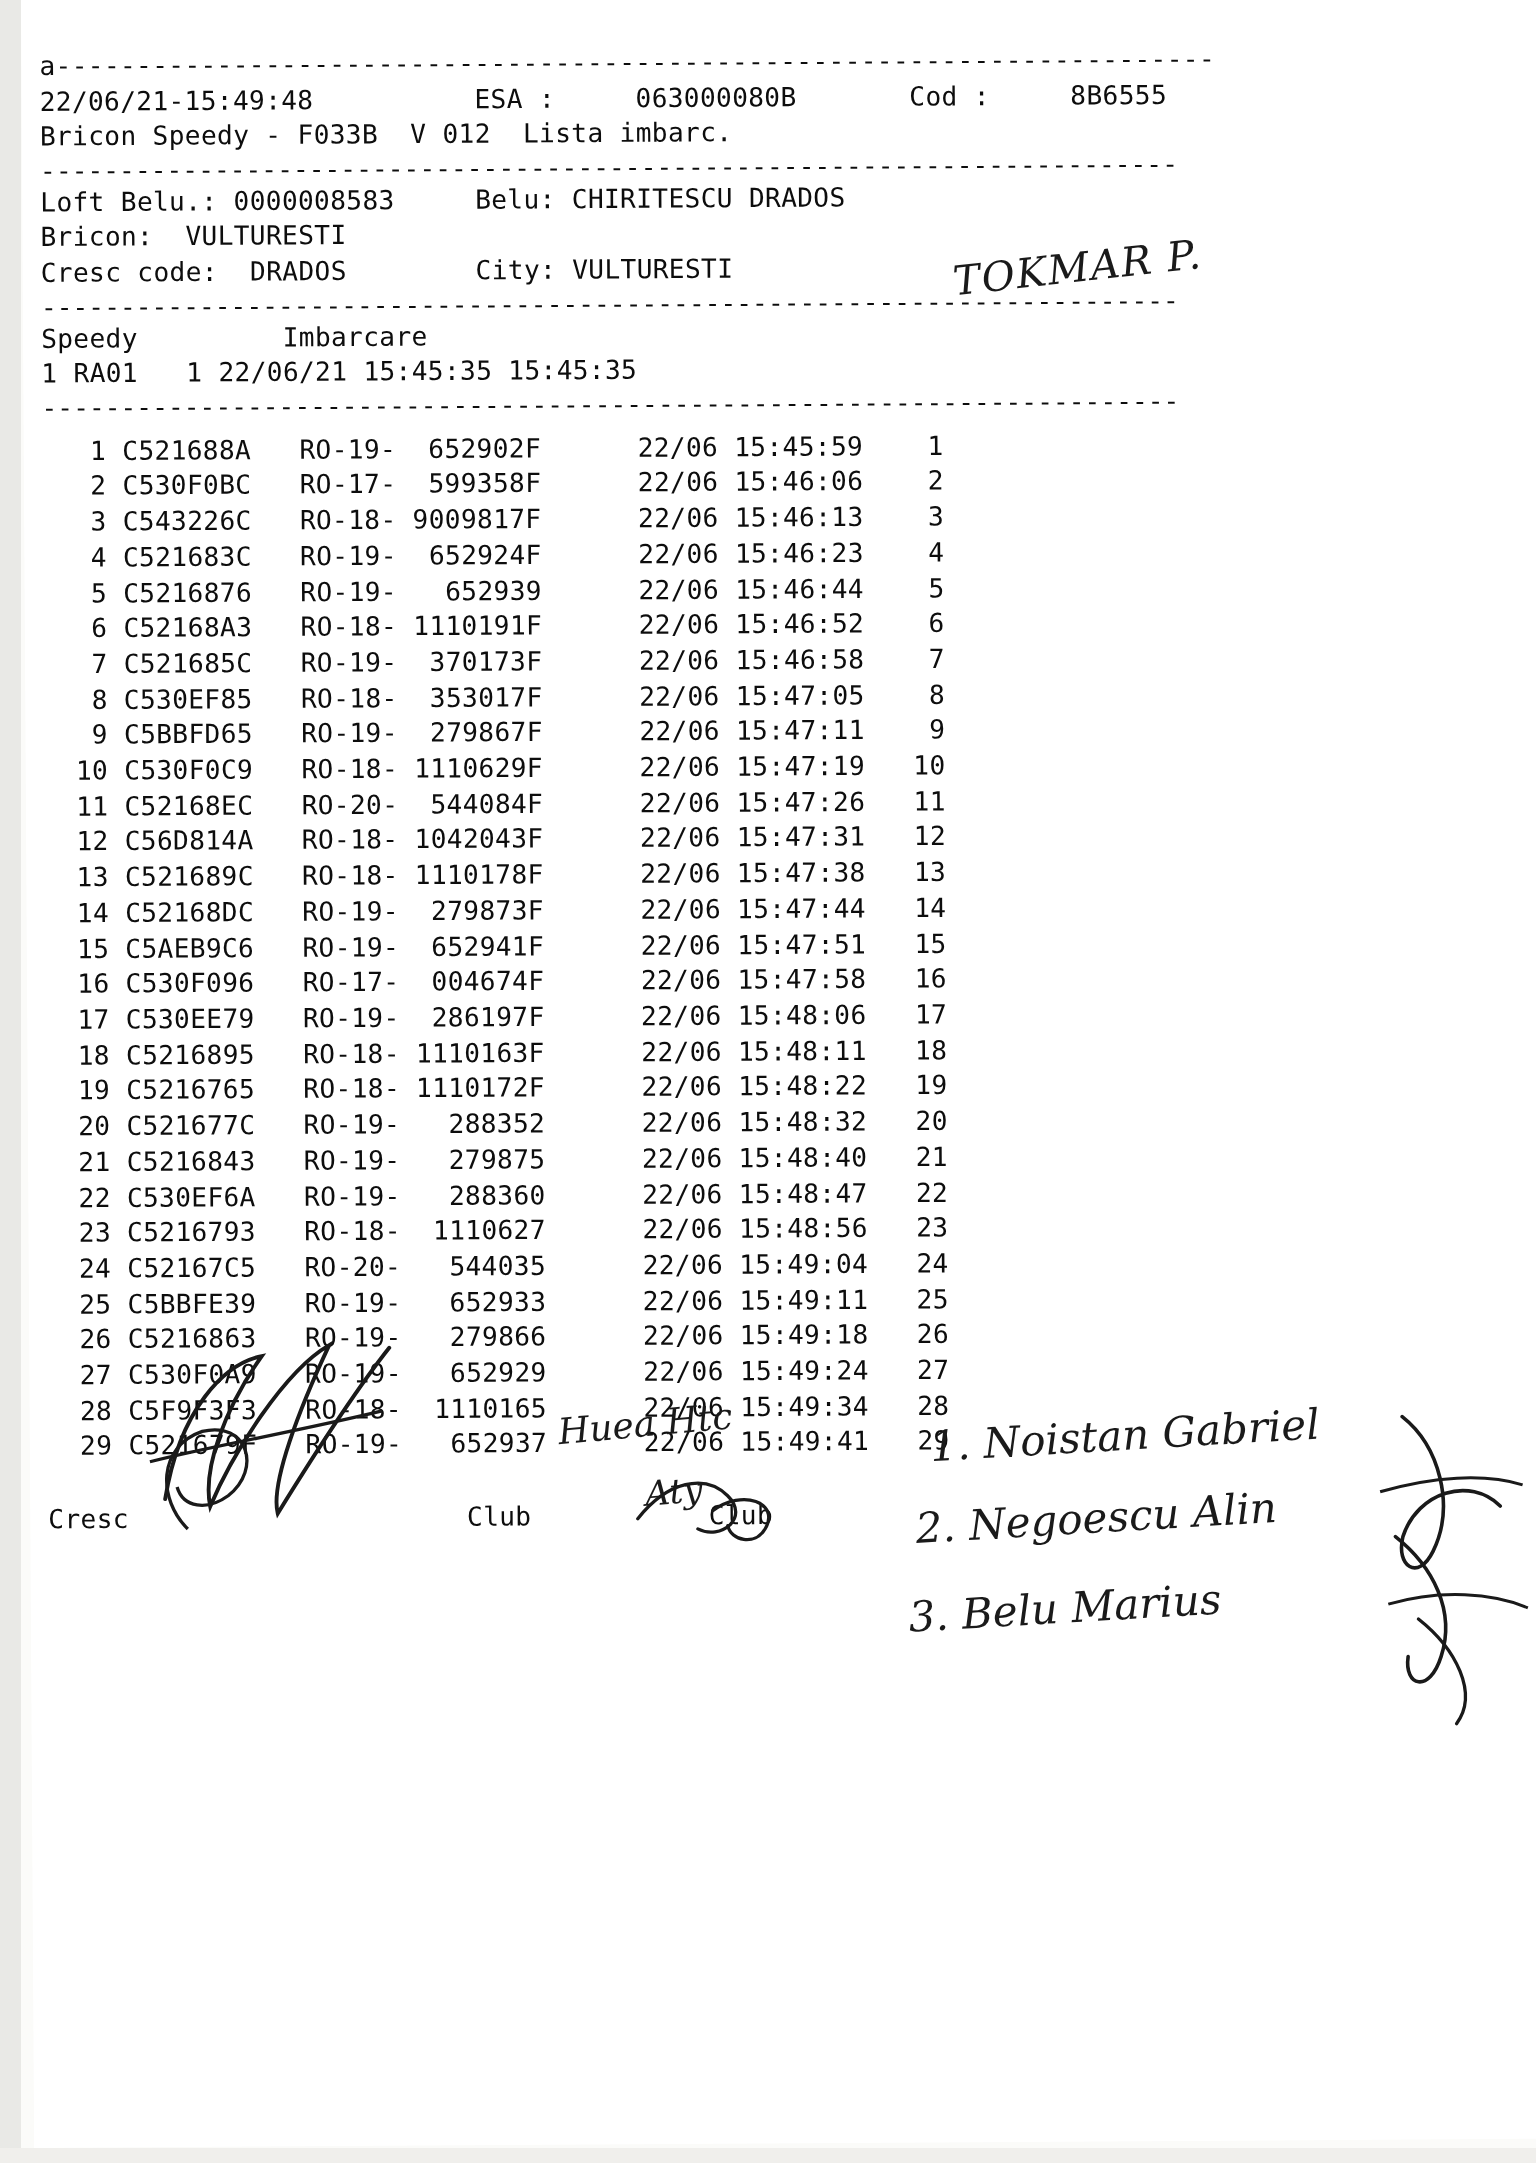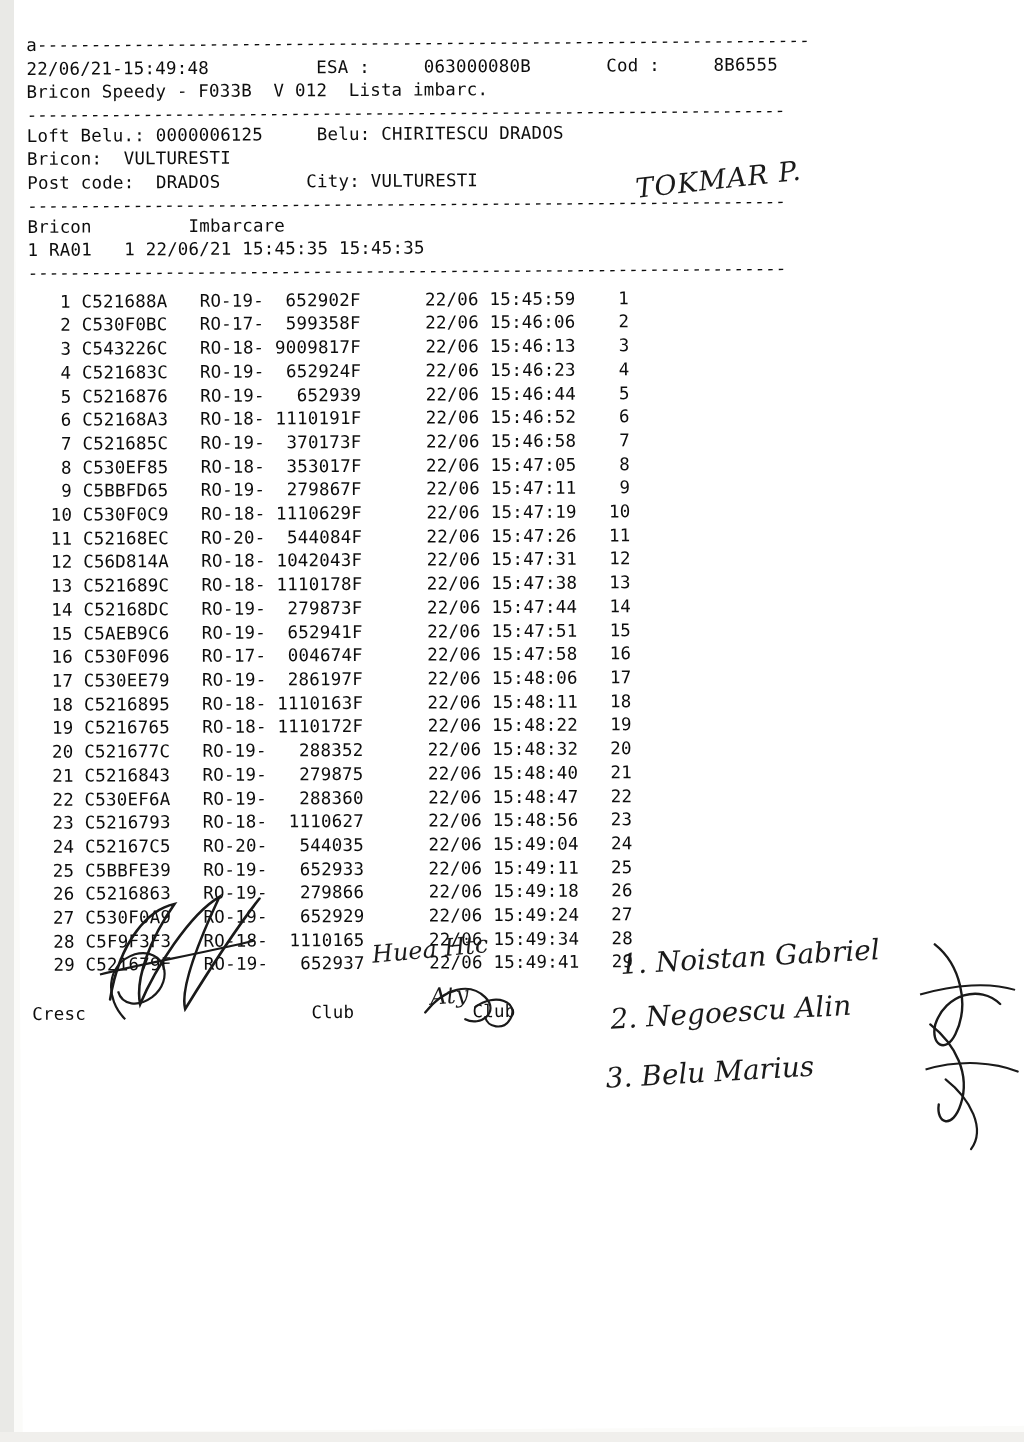--- a/index.html
+++ b/index.html
@@ -108,29 +108,29 @@
     <div class="content">
 
       <div class="line"><span>a</span><span>------------------------------------------------------------------------</span></div>
 
       <div class="line"><span>22/06/21-15:49:48</span>          <span>ESA :</span>     <span>063000080B</span>       <span>Cod :</span>     <span>8B6555</span></div>
 
       <div class="line">Bricon Speedy - F033B  V 012  Lista imbarc.</div>
 
       <div class="rule">------------------------------------------------------------------------</div>
 
-      <div class="line"><span>Loft Belu.:</span> <span>0000006125</span>     <span>Belu:</span> <span>CHIRITESCU DRADOS</span></div>
+      <div class="line"><span>Loft Belu.:</span> <span>0000008583</span>     <span>Belu:</span> <span>CHIRITESCU DRADOS</span></div>
 
       <div class="line"><span>Bricon:</span>  <span>VULTURESTI</span></div>
 
-      <div class="line"><span>Post code:</span>  <span>DRADOS</span>        <span>City:</span> <span>VULTURESTI</span></div>
+      <div class="line"><span>Cresc code:</span>  <span>DRADOS</span>        <span>City:</span> <span>VULTURESTI</span></div>
 
       <div class="rule">------------------------------------------------------------------------</div>
 
-      <div class="line"><span>Bricon</span>         <span>Imbarcare</span></div>
+      <div class="line"><span>Speedy</span>         <span>Imbarcare</span></div>
 
       <div class="line">1 RA01   1 22/06/21 15:45:35 15:45:35</div>
 
       <div class="rule">------------------------------------------------------------------------</div>
 
       <div class="tbl" id="tbl">
           <div class="row">   1 C521688A   RO-19-  652902F      22/06 15:45:59    1</div>
           <div class="row">   2 C530F0BC   RO-17-  599358F      22/06 15:46:06    2</div>
           <div class="row">   3 C543226C   RO-18- 9009817F      22/06 15:46:13    3</div>
           <div class="row">   4 C521683C   RO-19-  652924F      22/06 15:46:23    4</div>

